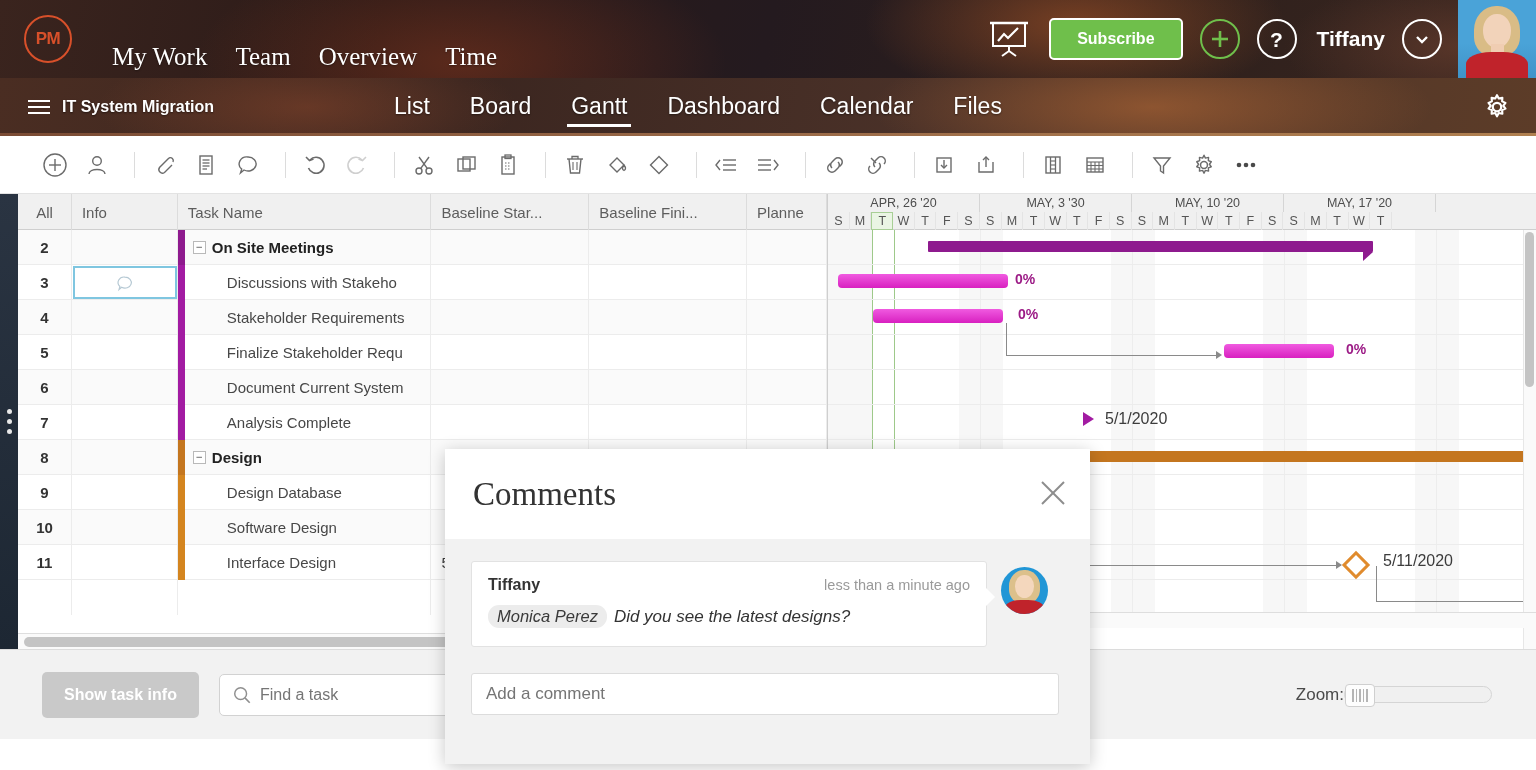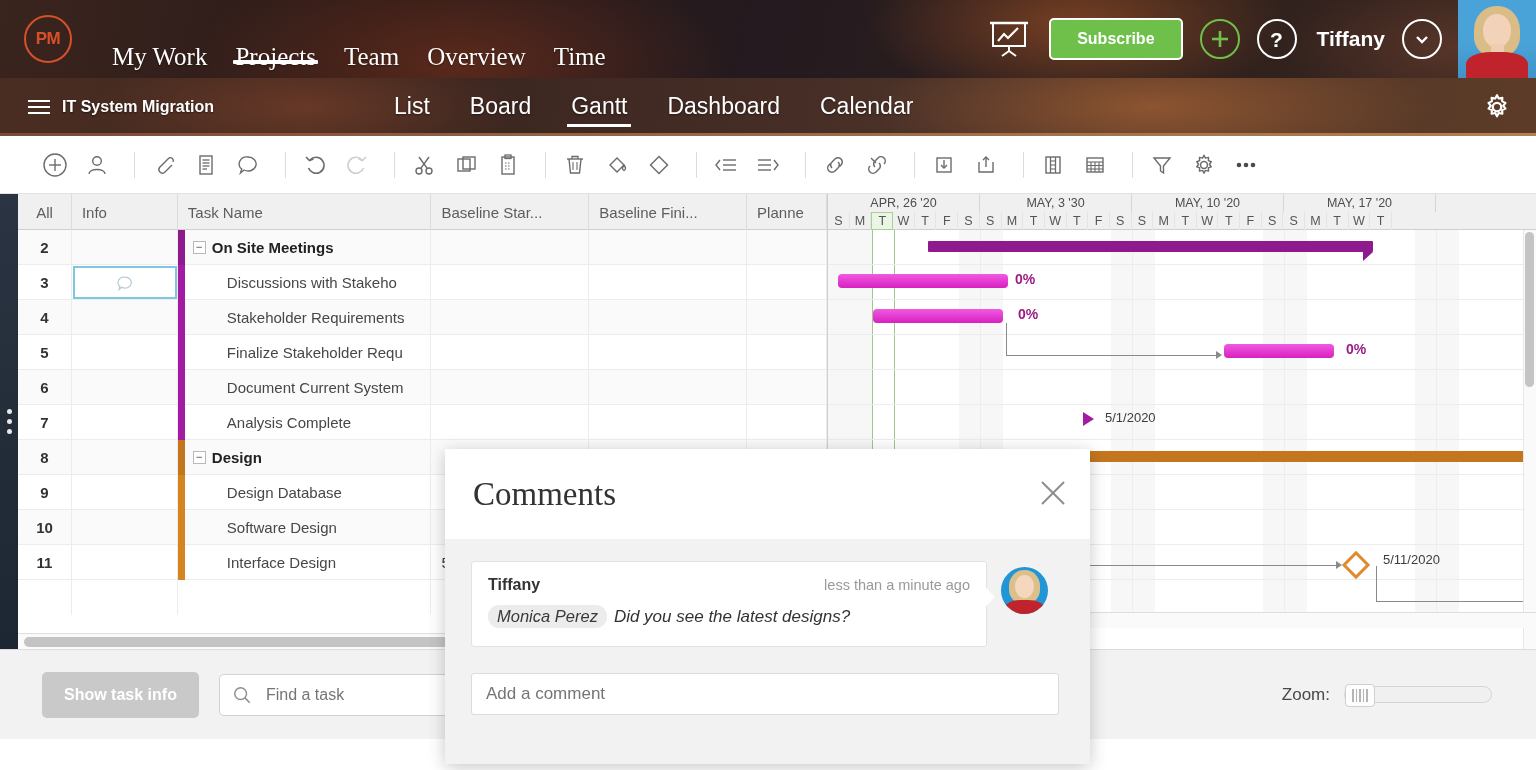--- a/index.html
+++ b/index.html
@@ -186,21 +186,21 @@
   .g-rowline { position:absolute; left:0; right:0; height:1px; background:#ececec; }
   .g-colline { position:absolute; top:0; bottom:0; width:1px; background:#ededed; }
   .g-weekend { position:absolute; top:0; bottom:0; background:#f7f7f7; }
   .bar { position:absolute; height:14px; border-radius:4px; }
   .bar.sum { height:11px; border-radius:1px; }
   .pct { position:absolute; font-size:14px; font-weight:bold; }
   .milestone {
     position:absolute; width:20px; height:20px; transform:rotate(45deg);
     border:3px solid #e08b2d; background:#fff;
   }
-  .ms-label { position:absolute; font-size:13px; color:#3c3c3c; }
+  .ms-label { position:absolute; font-size:16px; color:#3c3c3c; }
   .dep { position:absolute; background:#8a8a8a; }
   .arrowhead {
     position:absolute; width:0;height:0;
     border-top:4px solid transparent; border-bottom:4px solid transparent;
     border-left:6px solid #8a8a8a;
   }
   .today-line { position:absolute; top:0; bottom:0; width:1px; background:#9ec98a; }
 
   
   .hscroll { height:16px; background:#fafafa; border-top:1px solid #dedede; position:relative; }
@@ -214,27 +214,27 @@
     display:flex; align-items:center; padding-left:42px;
   }
   .show-task-btn {
     background:#c9c9c9; color:#fff; font-weight:bold; font-size:16px;
     border:none; border-radius:5px; padding:14px 22px; cursor:pointer;
     font-family:"Liberation Sans", sans-serif;
   }
   .find-task {
     margin-left:20px; width:300px; height:42px; background:#fff;
     border:1px solid #d2d2d2; border-radius:5px; display:flex; align-items:center;
-    padding-left:12px; gap:14px; cursor:text;
+    padding-left:12px; gap:8px; cursor:text;
   }
   .find-task input {
     border:none; outline:none; font-size:16px; color:#9a9a9a; width:230px;
     font-family:"Liberation Sans", sans-serif; background:transparent;
   }
-  .zoom-wrap { margin-left:auto; margin-right:44px; display:flex; align-items:center; gap:14px; }
+  .zoom-wrap { margin-left:auto; margin-right:44px; display:flex; align-items:center; }
   .zoom-label { font-size:17px; color:#4a4a4a; }
   .zoom-track {
     width:148px; height:17px; background:#f0f0f0; border:1px solid #d5d5d5; border-radius:9px;
     position:relative; cursor:pointer;
   }
   .zoom-thumb {
     position:absolute; left:0; top:-3px; width:30px; height:23px;
     background:#fdfdfd; border:1px solid #cfcfcf; border-radius:4px;
     display:flex; align-items:center; justify-content:center; gap:2px; cursor:grab;
   }
@@ -290,21 +290,20 @@
 </head>
 <body>
 
 <div class="top-header">
   <div class="logo-wrap">
     <div class="logo-circle">PM</div>
   </div>
 
   <div class="main-nav">
     <div class="main-nav-item">My Work</div>
-    <div class="main-nav-item active">Projects</div>
     <div class="main-nav-item">Team</div>
     <div class="main-nav-item">Overview</div>
     <div class="main-nav-item">Time</div>
   </div>
 
   <div class="header-right">
     <div class="present-icon">
       <svg width="44" height="40" viewBox="0 0 44 40">
         <rect x="6" y="4" width="32" height="23" fill="none" stroke="#fff" stroke-width="2"></rect>
         <line x1="3" y1="4" x2="41" y2="4" stroke="#fff" stroke-width="2.5"></line>
@@ -352,20 +351,21 @@
       <span></span>
   </div>
   <div class="project-name">IT System Migration</div>
 
   <div class="view-tabs">
     <div class="view-tab">List</div>
     <div class="view-tab">Board</div>
     <div class="view-tab active">Gantt</div>
     <div class="view-tab">Dashboard</div>
     <div class="view-tab">Calendar</div>
+    <div class="view-tab">Files</div>
   </div>
 
   <div class="gear-right">
     <svg width="30" height="30" viewBox="0 0 24 24">
       <circle cx="12" cy="12" r="3.4" fill="none" stroke="#fff" stroke-width="1.8"></circle>
       <path d="M12 2.5 L13.4 5.2 L16.3 4.6 L16.1 7.5 L18.8 8.7 L17 11 L18.8 13.3 L16.1 14.5 L16.3 17.4 L13.4 16.8 L12 19.5 L10.6 16.8 L7.7 17.4 L7.9 14.5 L5.2 13.3 L7 11 L5.2 8.7 L7.9 7.5 L7.7 4.6 L10.6 5.2 Z" fill="none" stroke="#fff" stroke-width="1.7" stroke-linejoin="round"></path>
     </svg>
   </div>
 </div>
 

